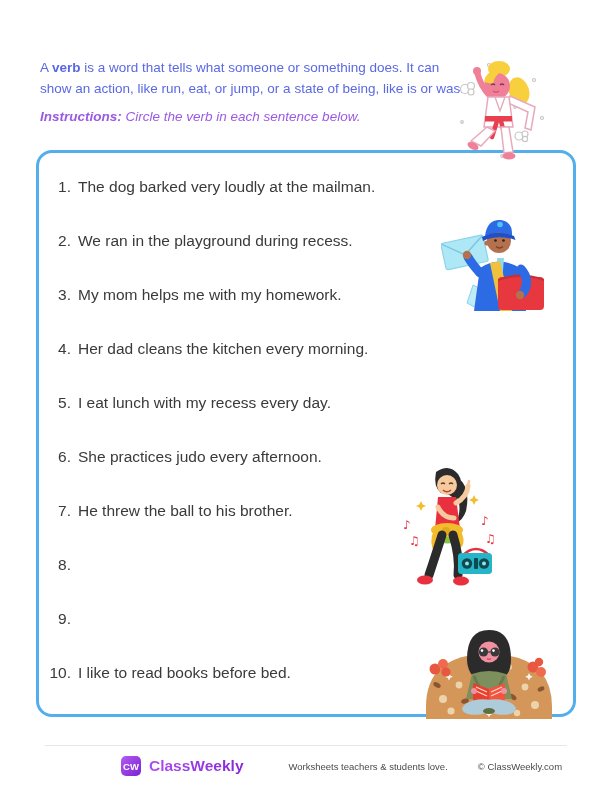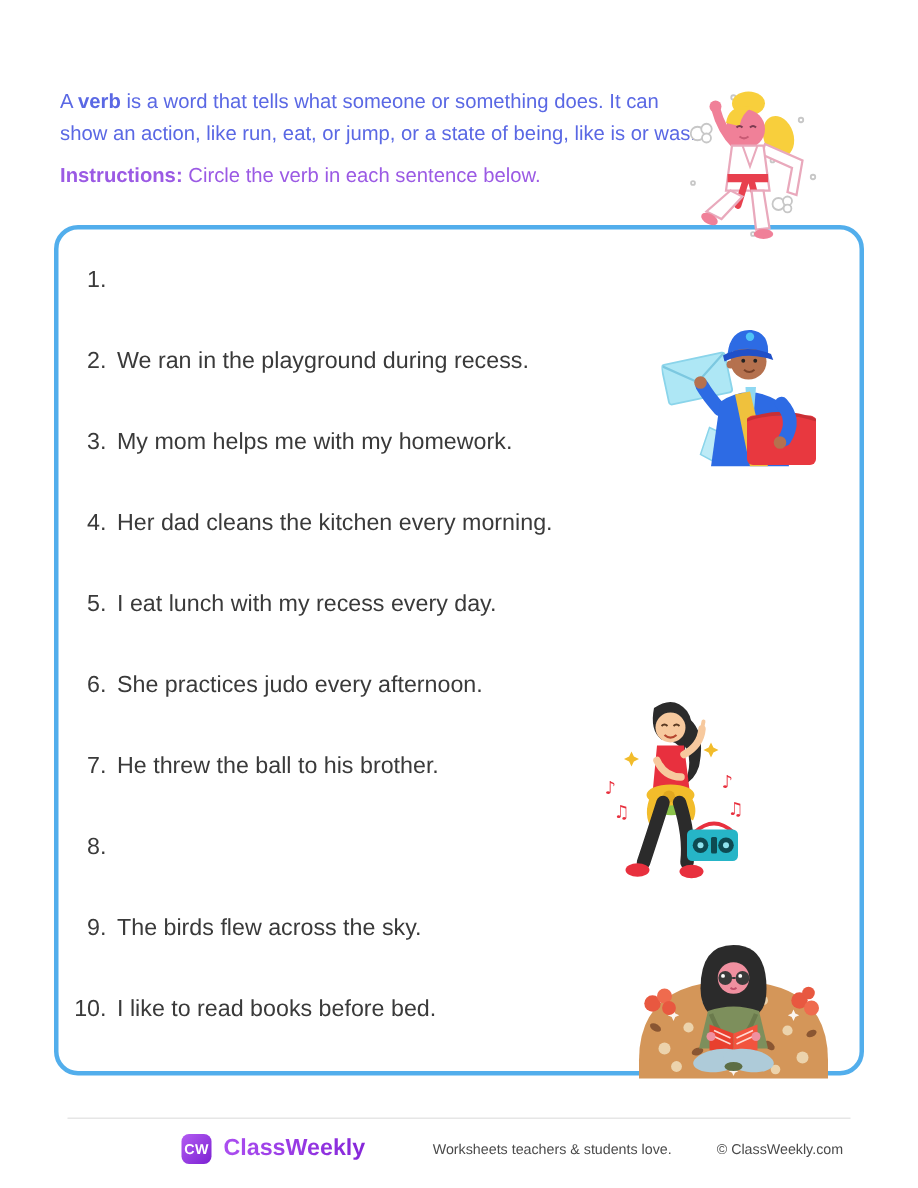--- a/index.html
+++ b/index.html
@@ -8,21 +8,21 @@
 
   
   .header{position:absolute;left:40px;top:22px;display:flex;align-items:center;}
   .title{font-size:16px;font-weight:700;color:#2e2e2e;letter-spacing:.2px;}
   .title-sep{font-size:17px;font-weight:300;color:#555;margin:0 9px;}
   .subtitle{font-size:14px;color:#3a3a3a;}
 
   
   .definition{position:absolute;left:40px;top:57px;font-size:13.5px;line-height:21px;color:#5a68e4;}
   .definition b{font-weight:700;}
-  .instructions{position:absolute;left:40px;top:109px;font-size:13.5px;color:#9b5ae4;}
+  .instructions{position:absolute;left:40px;top:109px;font-size:13.5px;color:#9b5ae4;font-style:italic;}
   .instructions b{font-weight:700;}
 
   
   .qbox{position:absolute;left:36px;top:150px;width:534px;height:561px;background:#fff;
         border:3px solid #52aeec;border-radius:16px;z-index:1;}
   ol.qlist{list-style:none;margin:0;padding:23px 0 0 0;}
   ol.qlist li{display:flex;align-items:flex-start;margin-bottom:33px;font-size:15.5px;line-height:21px;color:#3a3a3a;}
   ol.qlist .num{display:inline-block;width:32px;text-align:right;flex:0 0 32px;}
   ol.qlist .txt{margin-left:7px;}
 
@@ -93,20 +93,21 @@
       <path d="M45,67 L48,93 L57,92 L53,67 Z" fill="#ffffff" stroke="#e9a9bc" stroke-width="1.5"></path>
       <ellipse cx="17" cy="86" rx="6" ry="3.4" fill="#f08098" transform="rotate(28 17 86)"></ellipse>
       <ellipse cx="53" cy="96" rx="6.5" ry="3.4" fill="#f08098"></ellipse>
     </svg>
   </div>
 
   <div class="qbox">
     <ol class="qlist">
       <li>
           <span class="num">1.</span>
+          <span class="txt">The dog barked very loudly at the mailman.</span>
         </li>
       <li>
           <span class="num">2.</span>
           <span class="txt">We ran in the playground during recess.</span>
         </li>
       <li>
           <span class="num">3.</span>
           <span class="txt">My mom helps me with my homework.</span>
         </li>
       <li>
@@ -123,21 +124,20 @@
         </li>
       <li>
           <span class="num">7.</span>
           <span class="txt">He threw the ball to his brother.</span>
         </li>
       <li>
           <span class="num">8.</span>
         </li>
       <li>
           <span class="num">9.</span>
-          <span class="txt">The birds flew across the sky.</span>
         </li>
       <li>
           <span class="num">10.</span>
           <span class="txt">I like to read books before bed.</span>
         </li>
     </ol>
   </div>
 
   <div class="illus illus-mailman">
     <svg width="106" height="100" viewBox="0 0 106 100">

